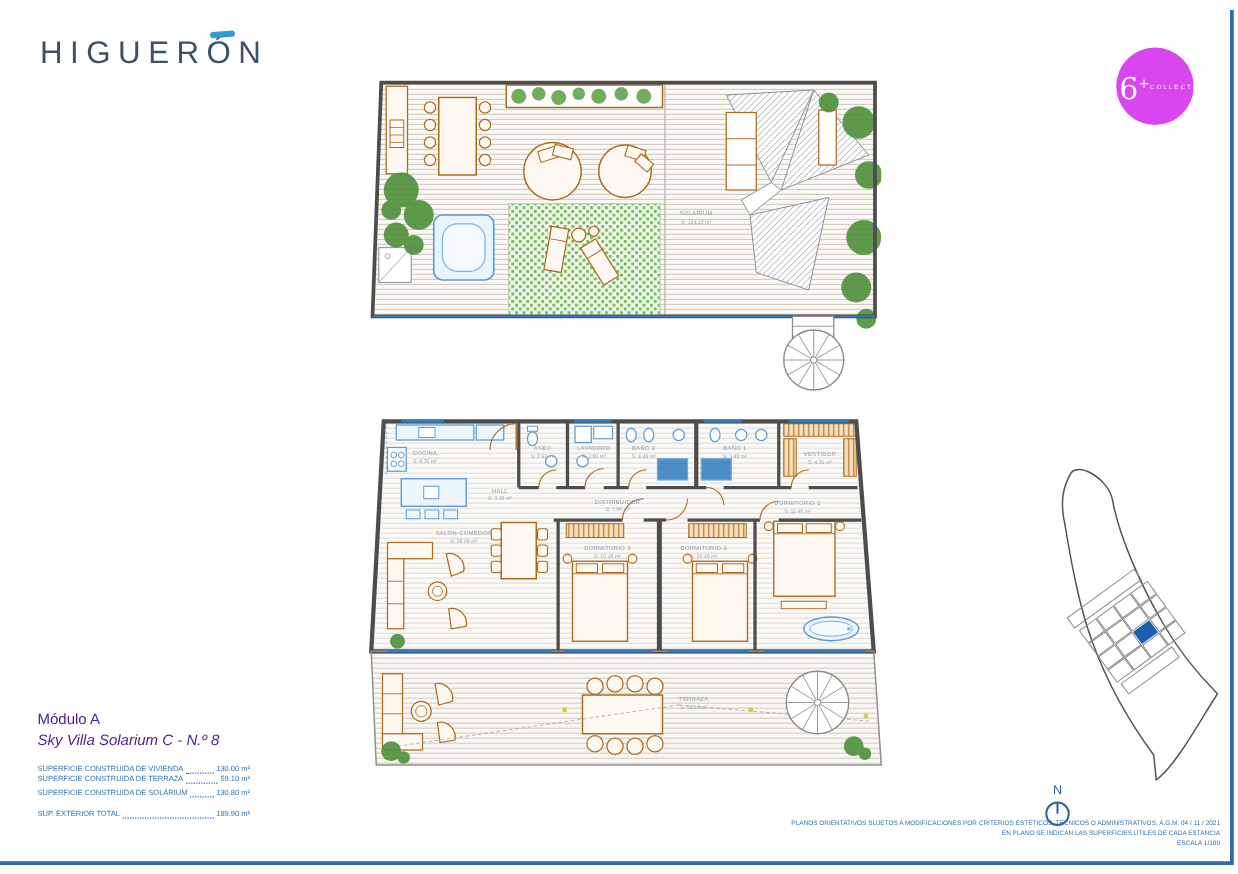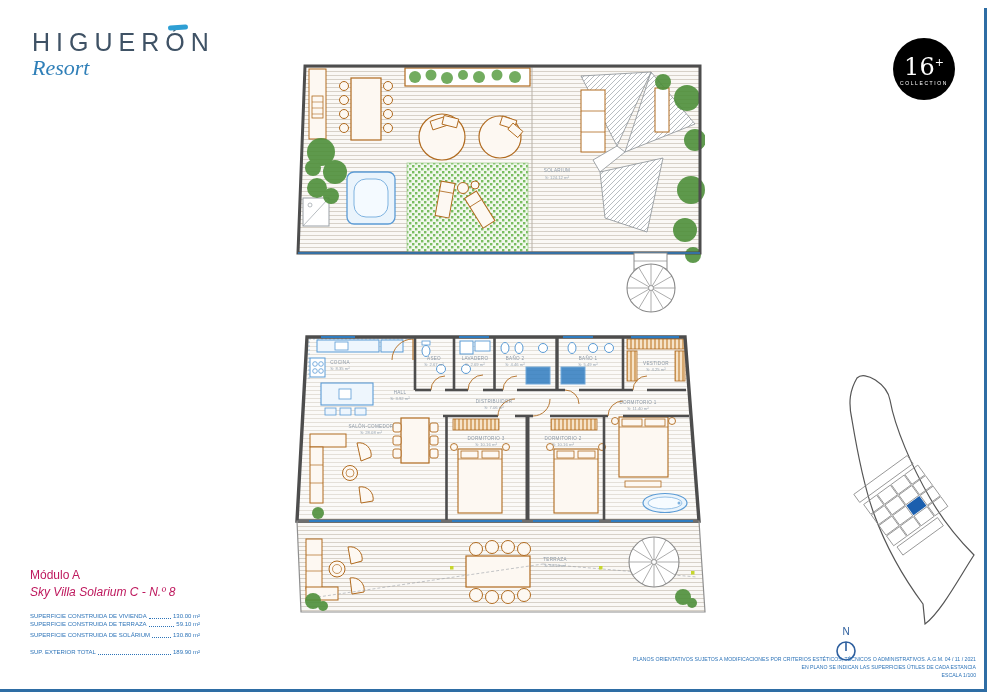--- a/index.html
+++ b/index.html
@@ -13,39 +13,39 @@
   .logo { position:absolute; left:32px; top:28px; width:180px; }
   .logo-title { font-size:25px; letter-spacing:6px; color:#3f5265; font-weight:400; position:relative; }
   .logo-accent { position:absolute; right:24px; top:-3px; width:20px; height:5px;
                  background:#2e9fd4; border-radius:3px; transform:rotate(-4deg); }
   .logo-script { font-family:"Liberation Serif", serif; font-style:italic; font-size:22px;
                  color:#2f7fb8; margin-top:-2px; }
   .logo-tag { font-size:8px; letter-spacing:2.6px; color:#223d5e; margin-top:4px; font-weight:bold; }
 
   
   .badge { position:absolute; left:893px; top:38px; width:62px; height:62px; border-radius:50%;
-           background:#000000; color:#fff; display:flex; flex-direction:column;
+           background:#d946ef; color:#fff; display:flex; flex-direction:row;
            align-items:center; justify-content:center; }
   .badge-num { font-family:"DejaVu Serif", serif; font-size:24px; line-height:22px; }
   .badge-num sup { font-size:11px; }
   .badge-label { font-size:5px; letter-spacing:1.6px; margin-top:2px; }
 
   
   .plan { position:absolute; }
   #plan-top    { left:295px; top:60px;  }
   #plan-main   { left:293px; top:331px; }
   #site-plan   { left:845px; top:372px; }
   #compass     { left:831px; top:624px; }
 
   svg text { font-family:"Liberation Sans", sans-serif; }
   .room-name { font-size:4.6px; fill:#8d99a6; letter-spacing:.3px; }
   .room-area { font-size:4.2px; fill:#98a4b0; }
 
   
-  .unit-block { position:absolute; left:30px; top:568px; width:250px; color:#be185d; }
+  .unit-block { position:absolute; left:30px; top:568px; width:250px; color:#4c1d95; }
   .unit-module { font-size:12px; margin-bottom:3px; }
   .unit-name   { font-size:12px;font-style:italic; }
   .areas { position:absolute; left:30px; top:612px; width:170px; color:#2e74b8; }
   .area-row { display:flex; align-items:flex-end; font-size:6px; line-height:8px; }
   .area-row.gap  { margin-top:3px; }
   .area-row.total{ margin-top:9px; }
   .area-leader { flex:1; border-bottom:1px dotted #2e74b8; margin:0 2px 1px 2px; min-width:8px; }
 
   
   .disclaimer { position:absolute; right:14px; top:656px; width:520px; text-align:right;
@@ -55,21 +55,20 @@
 <body>
 
 <div class="frame-right"></div>
 <div class="frame-bottom"></div>
 
 <div class="logo">
   <div class="logo-title">
     <span>HIGUERÓN</span>
     <span class="logo-accent"></span>
   </div>
-  <div class="logo-script">Resort</div>
 </div>
 
 <div class="badge">
   <div class="badge-num"><span>16</span><sup>+</sup></div>
   <div class="badge-label">COLLECTION</div>
 </div>
 
 <svg id="plan-top" class="plan" width="410" height="255" viewBox="0 0 410 255">
   <defs>
     <pattern id="deck" width="6" height="4" patternUnits="userSpaceOnUse">

